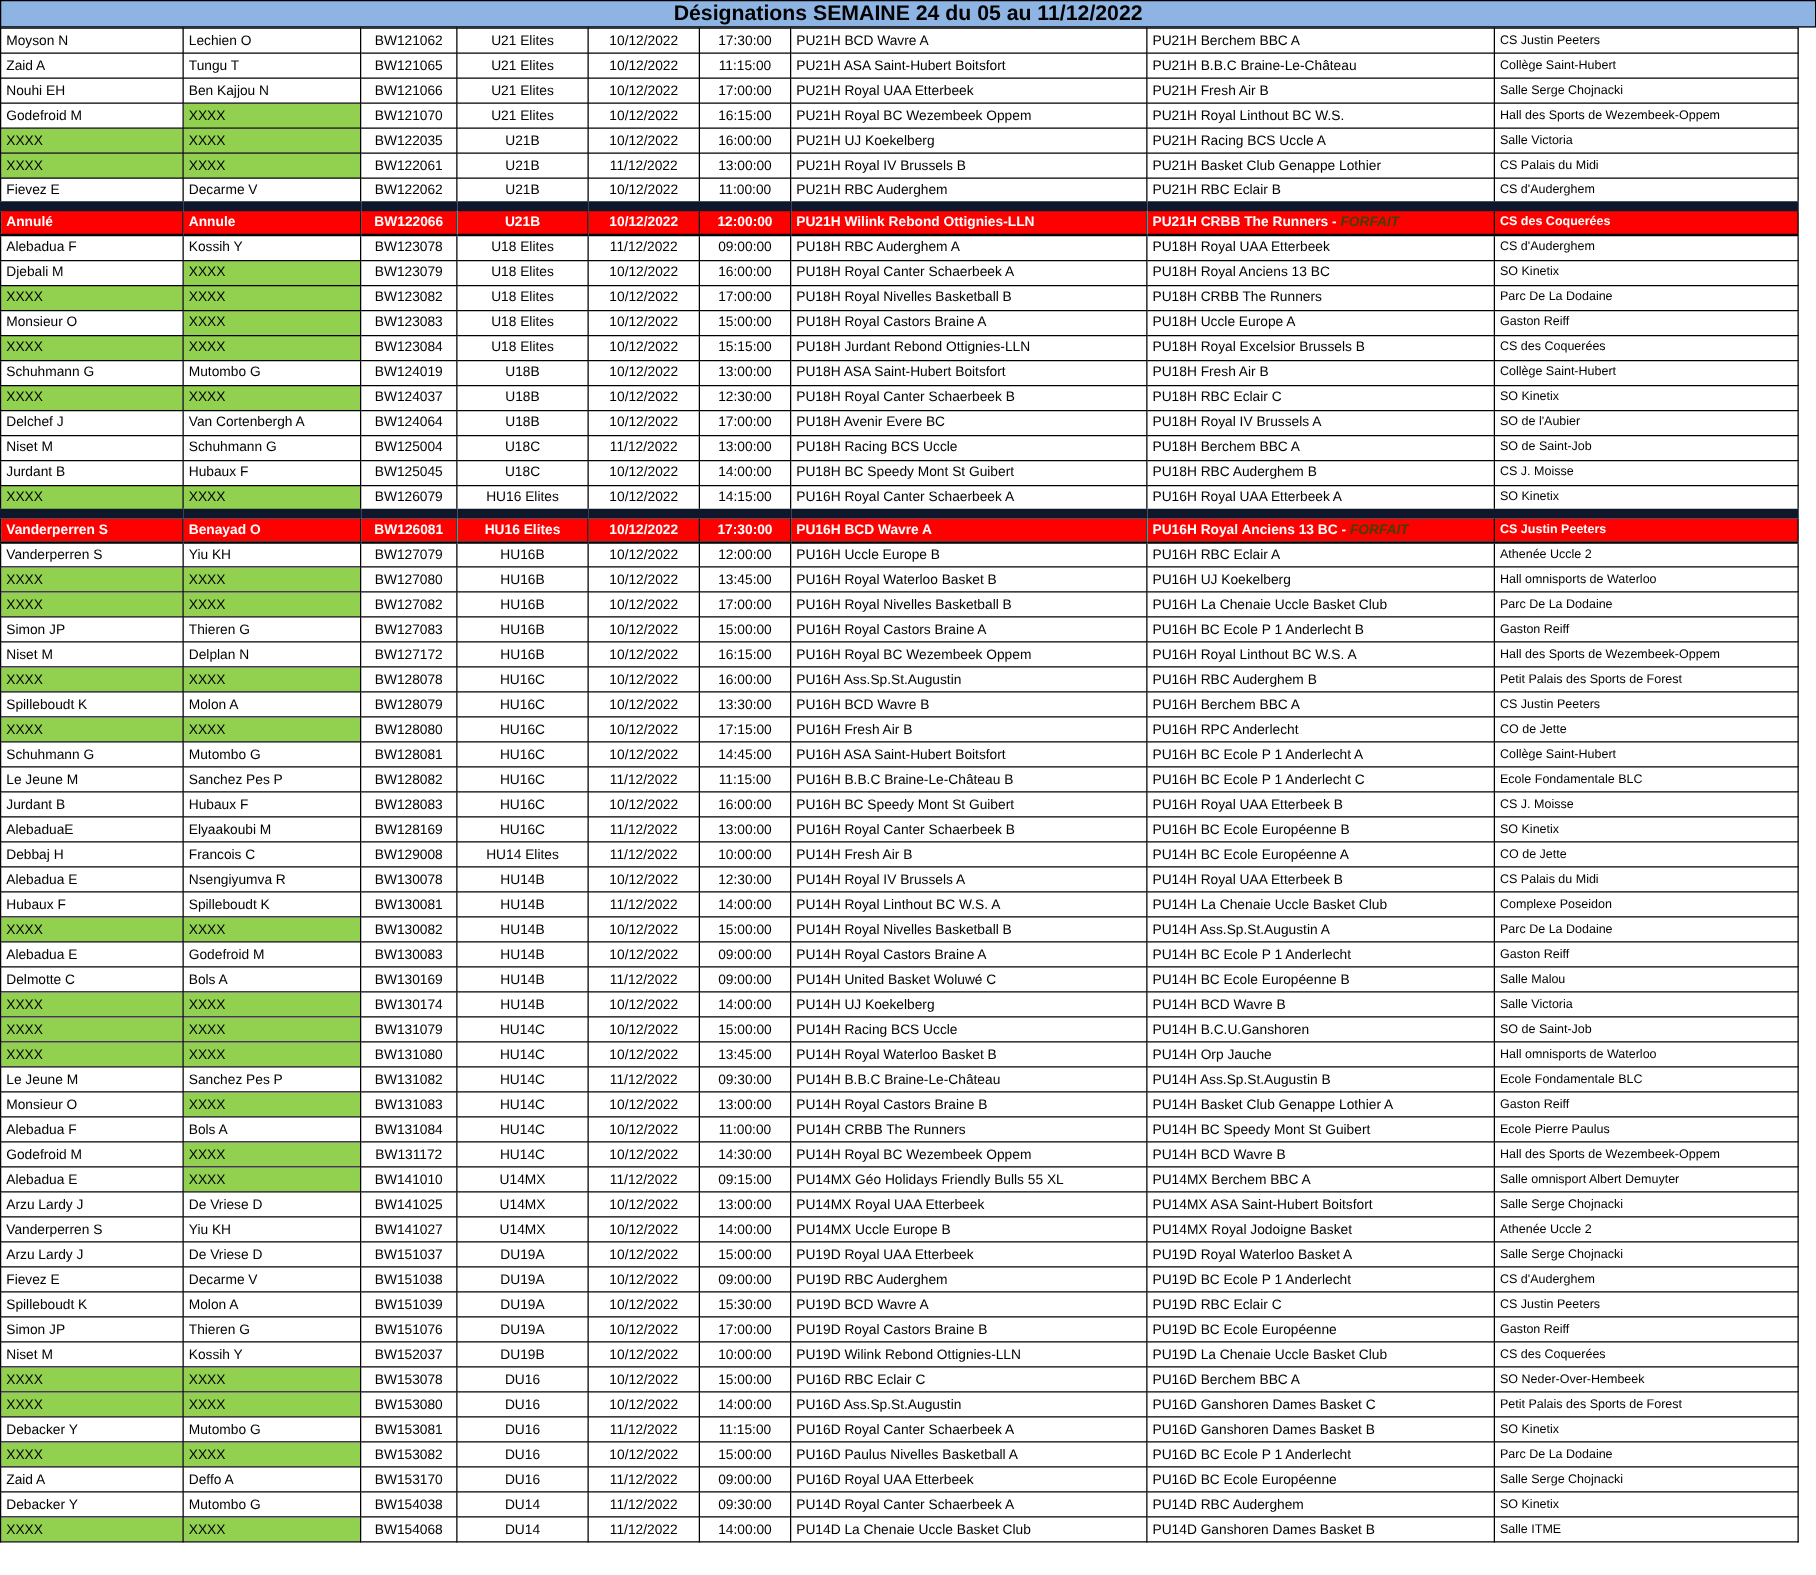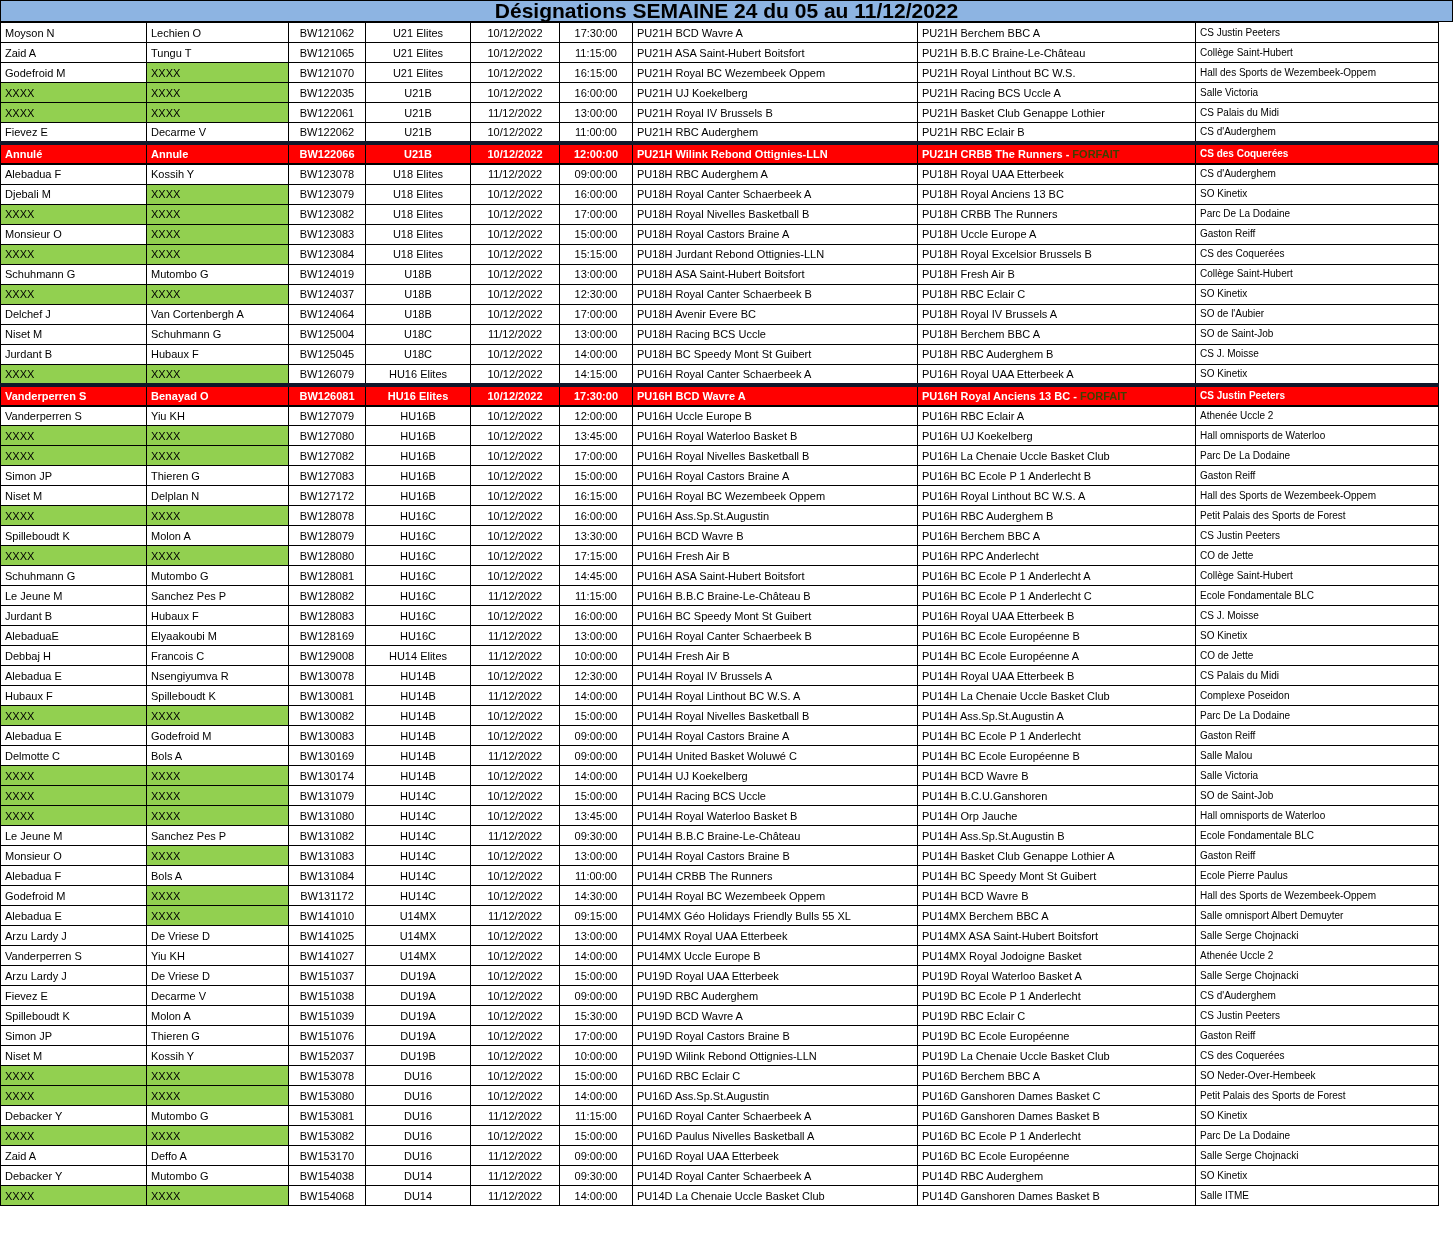--- a/index.html
+++ b/index.html
@@ -14,21 +14,21 @@
     height: 1260px;
     overflow: hidden;
     background: #ffffff;
   }
   #title-bar {
     box-sizing: border-box;
     width: 1453px;
     height: 22px;
     background: var(--header-bg, #8DB4E2);
     border: 1px solid #000;
-    font-size: 21px;
+    font-size: 17px;
     font-weight: bold;
     color: #000;
     text-align: center;
     line-height: 20px;
     white-space: nowrap;
   }
   table {
     border-collapse: collapse;
     table-layout: fixed;
     width: 1438px;
@@ -45,24 +45,24 @@
     line-height: 18px;
   }
   td.c0, td.c1, td.c6, td.c7, td.c8 { text-align: left; padding-left: 4px; }
   td.c2, td.c3, td.c4, td.c5 { text-align: center; padding: 0 2px; }
   td.c8 { font-size: 10px; }
   td.green { background: var(--green-cell, #92D050); }
   tr.red td {
     background: var(--red-row, #FF0000);
     color: #fff;
     font-weight: bold;
-    border-top: 4px solid #0f172a;
+    border-top: 8px solid #0f172a;
     border-bottom: 2px solid #000;
   }
-  tr.red td span.forfait { color: var(--forfait-text, #404000); }
+  tr.red td span.forfait { color: var(--forfait-text, #404000); font-style: italic; }
 </style>
 </head>
 <body>
 
 <div id="sheet">
   <div id="title-bar">Désignations SEMAINE 24 du 05 au 11/12/2022</div>
   <table>
     <colgroup>
       <col style="width:146px">
         <col style="width:142px">
@@ -91,20 +91,31 @@
           <td class="c1">Tungu T</td>
           <td class="c2">BW121065</td>
           <td class="c3">U21 Elites</td>
           <td class="c4">10/12/2022</td>
           <td class="c5">11:15:00</td>
           <td class="c6">PU21H ASA Saint-Hubert Boitsfort</td>
           <td class="c7">PU21H B.B.C Braine-Le-Château</td>
           <td class="c8">Collège Saint-Hubert</td>
         </tr>
         <tr>
+          <td class="c0">Nouhi EH</td>
+          <td class="c1">Ben Kajjou N</td>
+          <td class="c2">BW121066</td>
+          <td class="c3">U21 Elites</td>
+          <td class="c4">10/12/2022</td>
+          <td class="c5">17:00:00</td>
+          <td class="c6">PU21H Royal UAA Etterbeek</td>
+          <td class="c7">PU21H Fresh Air B</td>
+          <td class="c8">Salle Serge Chojnacki</td>
+        </tr>
+        <tr>
           <td class="c0">Godefroid M</td>
           <td class="c1 green">XXXX</td>
           <td class="c2">BW121070</td>
           <td class="c3">U21 Elites</td>
           <td class="c4">10/12/2022</td>
           <td class="c5">16:15:00</td>
           <td class="c6">PU21H Royal BC Wezembeek Oppem</td>
           <td class="c7">PU21H Royal Linthout BC W.S.</td>
           <td class="c8">Hall des Sports de Wezembeek-Oppem</td>
         </tr>

